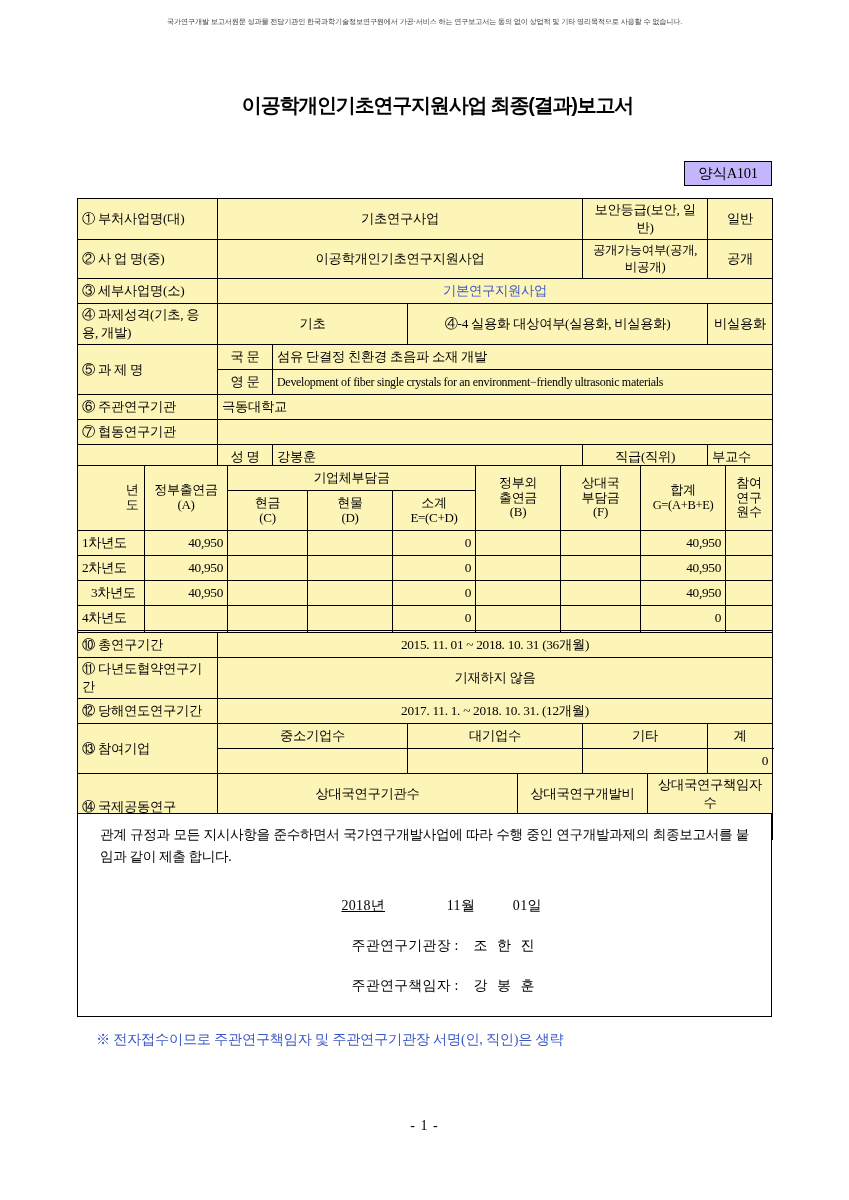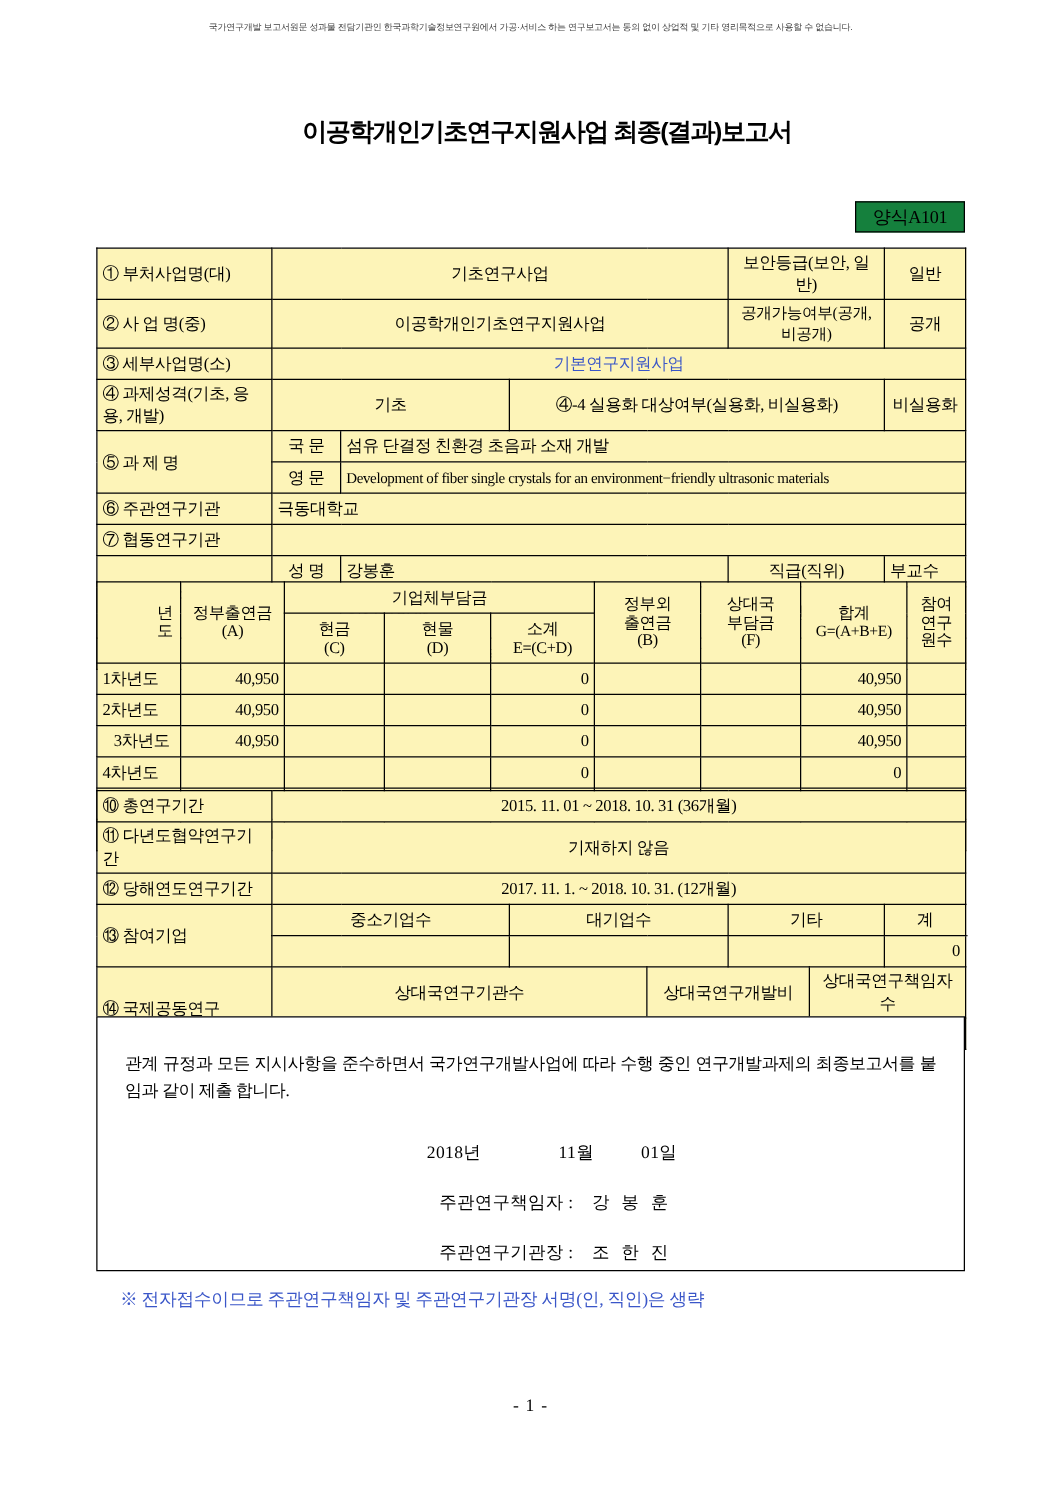--- a/index.html
+++ b/index.html
@@ -55,21 +55,21 @@
     top: 161px;
     left: 77px;
     width: 695px;
     display: flex;
     justify-content: flex-end;
   }
   .badge {
     width: 88px;
     height: 25px;
     border: 1px solid #000;
-    background: #15803d;
+    background: #c4b5fd;
     font-size: 14.5px;
     display: flex;
     align-items: center;
     justify-content: center;
     letter-spacing: -0.3px;
   }
 
   
   table.main {
     position: absolute;
@@ -105,38 +105,38 @@
 
   
   .stmt-box {
     position: absolute;
     top: 813px;
     left: 77px;
     width: 695px;
     height: 204px;
     border: 1px solid #000;
     background: #fff;
-    padding: 16px 18px 0 18px;
+    padding: 0 18px 0 18px;
   }
   .stmt-text {
     font-size: 13.6px;
     line-height: 1.65;
     text-align: justify;
     letter-spacing: -0.35px;
     padding: 10px 4px 0 4px;
   }
   .date-line {
     margin-top: 28px;
     text-align: center;
     font-size: 14px;
     letter-spacing: 0.3px;
     padding-left: 10px;
   }
   .date-line span { display: inline-block; }
-  .date-y { min-width: 92px; }
+  .date-y { min-width: 92px; text-decoration: underline; }
   .date-m { min-width: 96px; }
   .sig-line {
     margin-top: 22px;
     text-align: center;
     font-size: 14px;
     letter-spacing: 0.2px;
     padding-left: 40px;
   }
   .sig-name { letter-spacing: 3px; }
 
@@ -429,28 +429,28 @@
   </table>
 
   <div class="stmt-box">
     <div class="stmt-text">관계 규정과 모든 지시사항을 준수하면서 국가연구개발사업에 따라 수행 중인 연구개발과제의 최종보고서를 붙임과 같이 제출 합니다.</div>
     <div class="date-line">
       <span class="date-y">2018년</span>
       <span class="date-m">11월</span>
       <span>01일</span>
     </div>
     <div class="sig-line">
+      <span>주관연구기관장 :</span>
+      &nbsp;&nbsp;
+      <span class="sig-name">조 한 진</span>
+    </div>
+    <div class="sig-line">
       <span>주관연구책임자 :</span>
       &nbsp;&nbsp;
       <span class="sig-name">강 봉 훈</span>
     </div>
-    <div class="sig-line">
-      <span>주관연구기관장 :</span>
-      &nbsp;&nbsp;
-      <span class="sig-name">조 한 진</span>
-    </div>
   </div>
 
   <div class="footnote">※ 전자접수이므로 주관연구책임자 및 주관연구기관장 서명(인, 직인)은 생략</div>
 
   <div class="pagenum">- 1 -</div>
 
 </div>
 
 </body></html>

